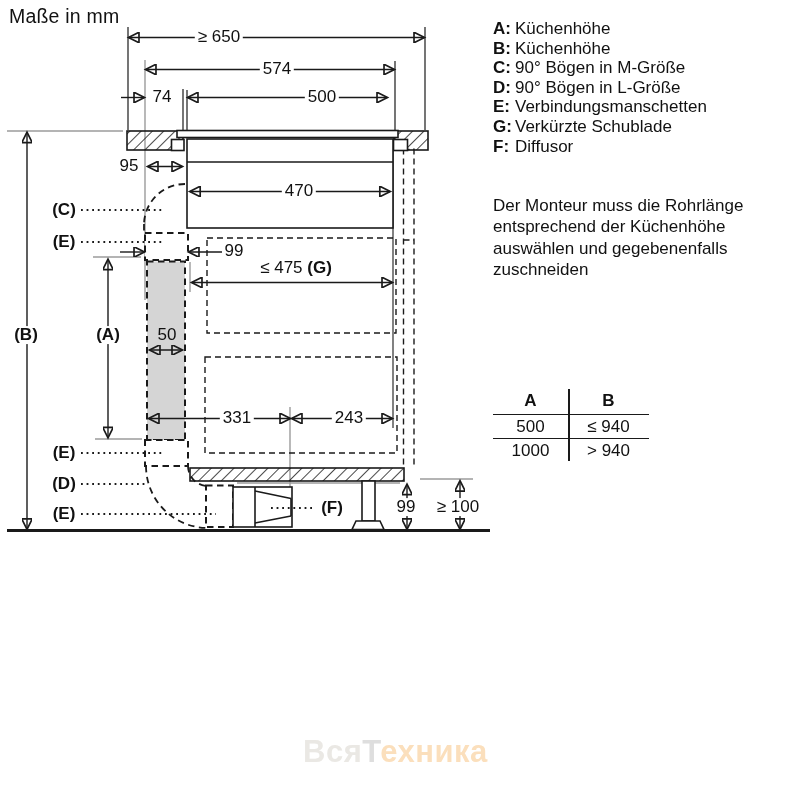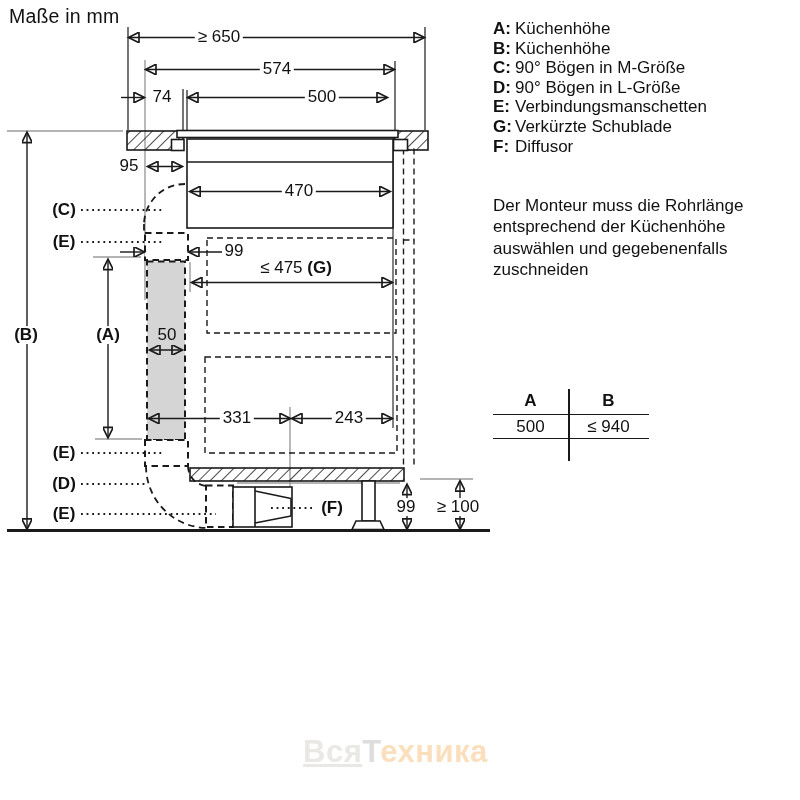--- a/index.html
+++ b/index.html
@@ -33,21 +33,21 @@
   .legend .lk{font-weight:bold;display:inline-block;min-width:22px;}
   .note{left:493px;top:195px;width:295px;font-size:17px;line-height:21.4px;}
   .tbl{left:493px;top:389px;width:156px;}
   .trow{display:flex;height:23px;line-height:23px;font-size:17px;}
   .trow.head{height:25px;line-height:23px;font-weight:bold;border-bottom:1.5px solid #1a1a1a;}
   .trow.mid{border-bottom:1.5px solid #1a1a1a;}
   .tc1{width:75px;text-align:center;}
   .tc2{width:81px;text-align:center;}
   .tvline{position:absolute;left:75px;top:0;width:1.5px;height:72px;background:#1a1a1a;}
   .wm{left:303px;top:734px;font-size:31px;font-weight:bold;white-space:nowrap;letter-spacing:.5px;}
-  .wm .w1{color:#eae8e4;text-decoration:underline;}
+  .wm .w1{color:#eae8e4;}
   .wm .w2{color:#dedede;}
   .wm .w3{color:#fbdfbc;}
 </style>
 </head>
 <body>
 
 <div id="canvas">
 
   <svg id="diagram" width="800" height="560" viewBox="0 0 800 560">
     <defs>
@@ -177,19 +177,23 @@
   <div class="abs tbl">
     <div class="tvline"></div>
     <div class="trow head">
       <span class="tc1">A</span>
       <span class="tc2">B</span>
     </div>
     <div class="trow mid">
       <span class="tc1">500</span>
       <span class="tc2">≤ 940</span>
     </div>
+    <div class="trow">
+      <span class="tc1">1000</span>
+      <span class="tc2">&gt; 940</span>
+    </div>
   </div>
 
   <div class="abs wm">
     <span class="w1">Вся</span><span class="w2">Т</span><span class="w3">ехника</span>
   </div>
 
 </div>
 
 </body></html>

